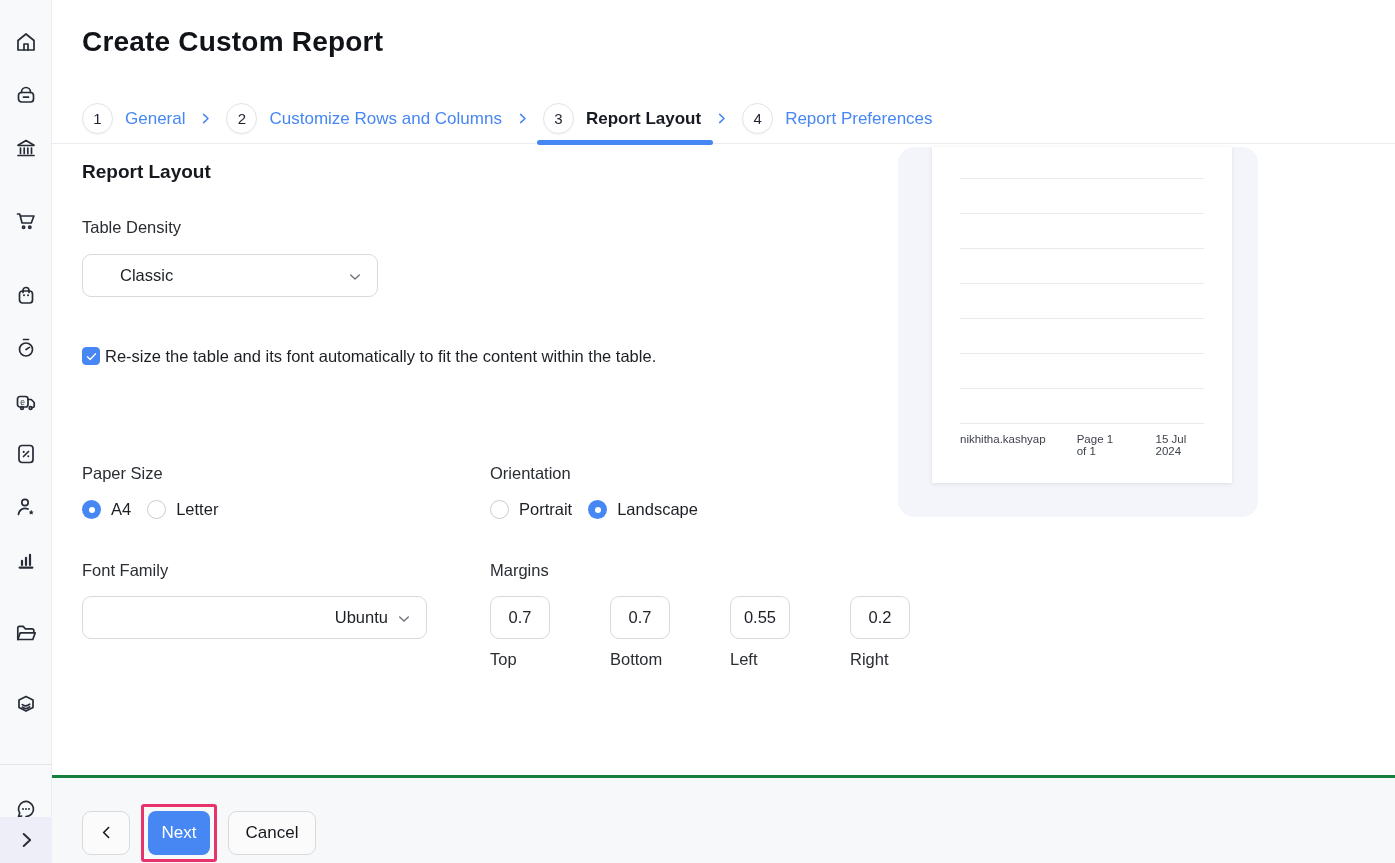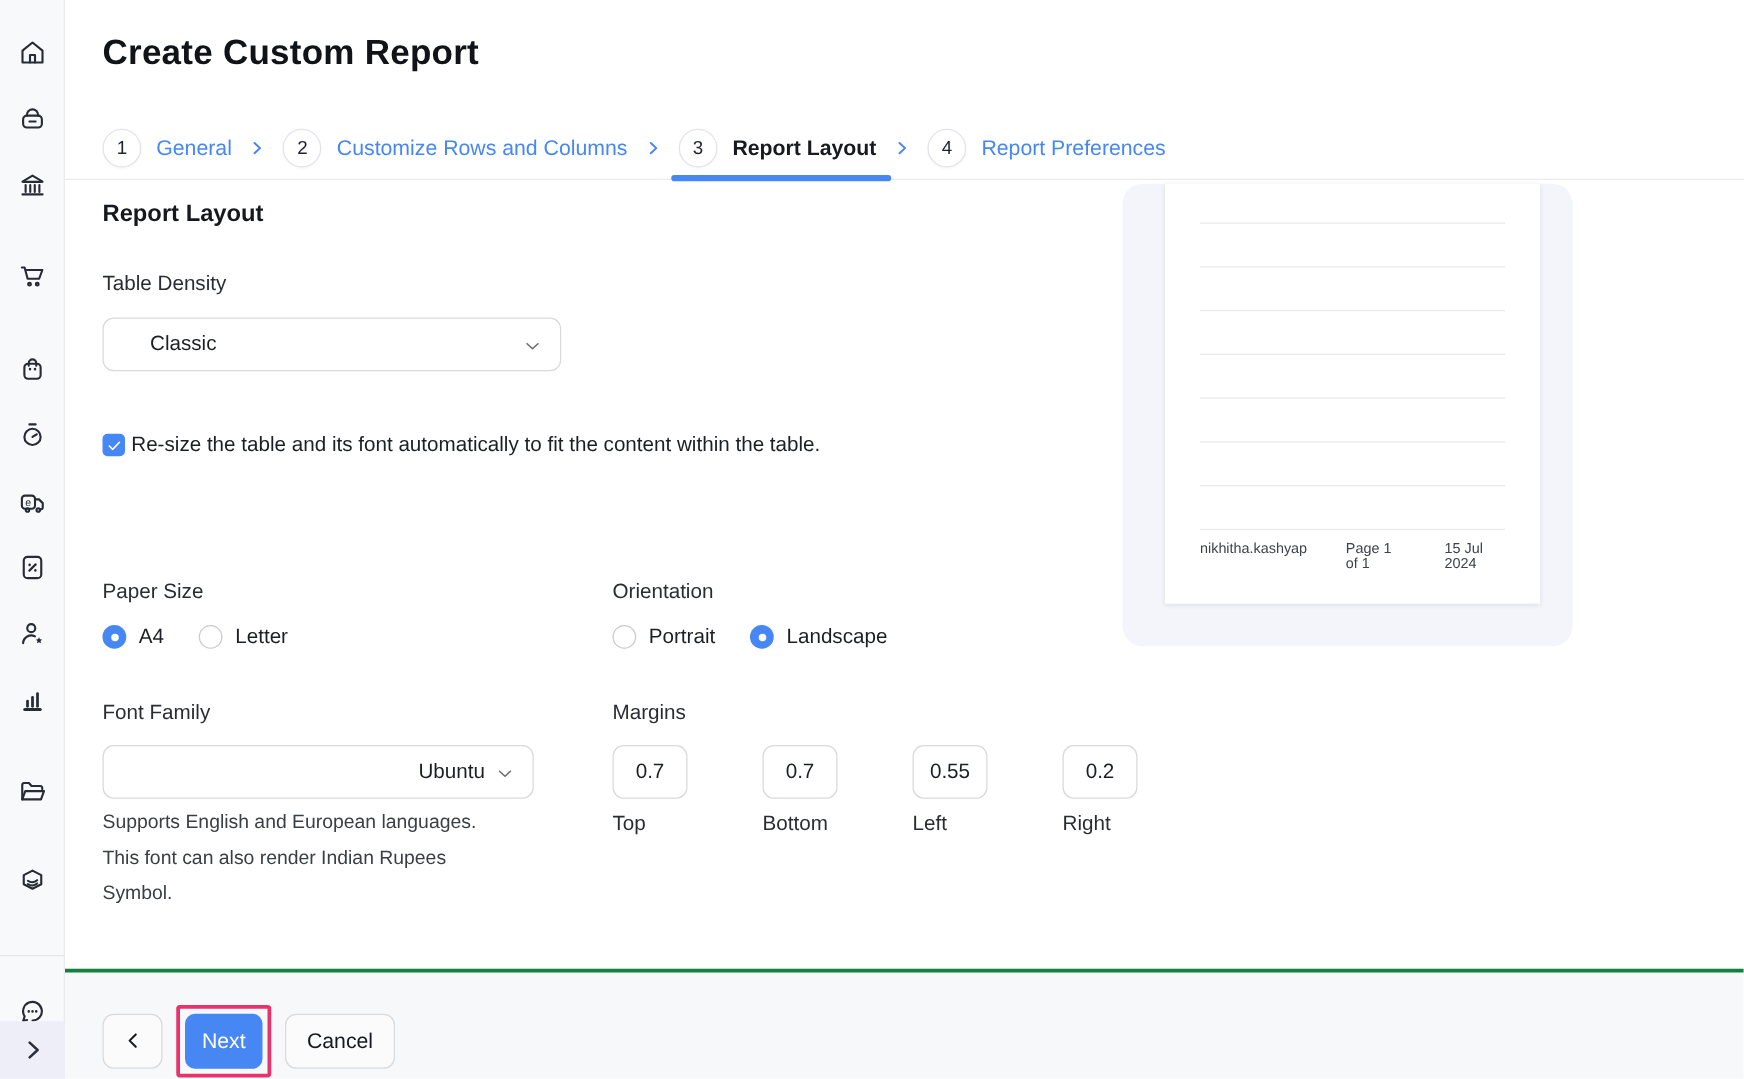--- a/index.html
+++ b/index.html
@@ -34,31 +34,31 @@
   .step.active .step-label{color:#171b21;font-weight:700;}
   .step-underline{position:absolute;left:-6px;right:-12px;top:37px;height:5px;border-radius:4px;background:var(--accent);}
   .step-sep svg{stroke:var(--accent);fill:none;stroke-width:2.6;stroke-linecap:round;stroke-linejoin:round;display:block;}
   
   .section-title{position:absolute;left:30px;top:161px;font-size:19px;font-weight:700;color:#15181d;}
   .fld-label{font-size:16.5px;color:var(--label);}
   .lbl-density{position:absolute;left:30px;top:218px;}
   .select{position:relative;border:1px solid var(--border);border-radius:9px;background:#fff;height:43px;display:flex;align-items:center;padding:0 38px 0 14px;font-size:16.5px;color:#1c2026;cursor:pointer;}
   .select .chev{position:absolute;right:14px;top:14px;}
   .select .chev svg{stroke:#6b7078;fill:none;stroke-width:2;stroke-linecap:round;stroke-linejoin:round;display:block;}
-  .sel-density{position:absolute;left:30px;top:254px;width:367px;padding-left:37px;}
+  .sel-density{position:absolute;left:30px;top:254px;width:296px;padding-left:37px;}
   .sel-font{position:absolute;left:30px;top:596px;width:345px;justify-content:flex-end;}
   .check-row{position:absolute;left:30px;top:342px;width:640px;display:flex;gap:5px;align-items:flex-start;}
   .checkbox{flex:0 0 auto;width:18px;height:18px;border-radius:4px;margin-top:5px;border:1px solid #c6c8cf;background:#fff;display:flex;align-items:center;justify-content:center;}
   .checkbox.on{background:var(--accent);border-color:var(--accent);}
   .checkbox svg{stroke:#fff;fill:none;stroke-width:2.4;stroke-linecap:round;stroke-linejoin:round;display:none;}
   .checkbox.on svg{display:block;}
   .check-row .txt{font-size:16.5px;line-height:29px;color:#1c1f24;max-width:605px;}
   .lbl-paper{position:absolute;left:30px;top:464px;}
   .lbl-orient{position:absolute;left:438px;top:464px;}
-  .radio-row{position:absolute;top:500px;display:flex;align-items:center;gap:28px;}
+  .radio-row{position:absolute;top:500px;display:flex;align-items:center;gap:16px;}
   .rr-paper{left:30px;}
   .rr-orient{left:438px;}
   .radio-opt{display:flex;align-items:center;gap:10px;cursor:pointer;}
   .radio{width:19px;height:19px;border-radius:50%;border:1.5px solid #c9cbd2;background:#fff;position:relative;}
   .radio.on{border:none;background:var(--accent);}
   .radio.on::after{content:"";position:absolute;left:6.5px;top:6.5px;width:6px;height:6px;border-radius:50%;background:#fff;}
   .radio-opt .txt{font-size:16.5px;color:#1c1f24;}
   .lbl-fontfam{position:absolute;left:30px;top:561px;}
   .font-helper{position:absolute;left:30px;top:644px;width:332px;font-size:15.5px;line-height:28.5px;color:#3a3e45;}
   .lbl-margins{position:absolute;left:438px;top:561px;}
@@ -273,21 +273,20 @@
 
   <div class="fld-label lbl-fontfam">Font Family</div>
   <div class="select sel-font">
     <span>Ubuntu</span>
     <span class="chev">
       <svg width="16" height="16" viewBox="0 0 24 24">
           <path d="M5.5 9l6.5 6 6.5-6"></path>
         </svg>
     </span>
   </div>
-  <div class="font-helper">Supports English and European languages. This font can also render Indian Rupees Symbol.</div>
 
   <div class="fld-label lbl-margins">Margins</div>
   <div class="margins-row">
     <div class="margin-group">
       <input class="margin-input" value="0.7" style="">
       <div class="margin-lbl">Top</div>
     </div>
     <div class="margin-group">
       <input class="margin-input" value="0.7" style="">
       <div class="margin-lbl">Bottom</div>

